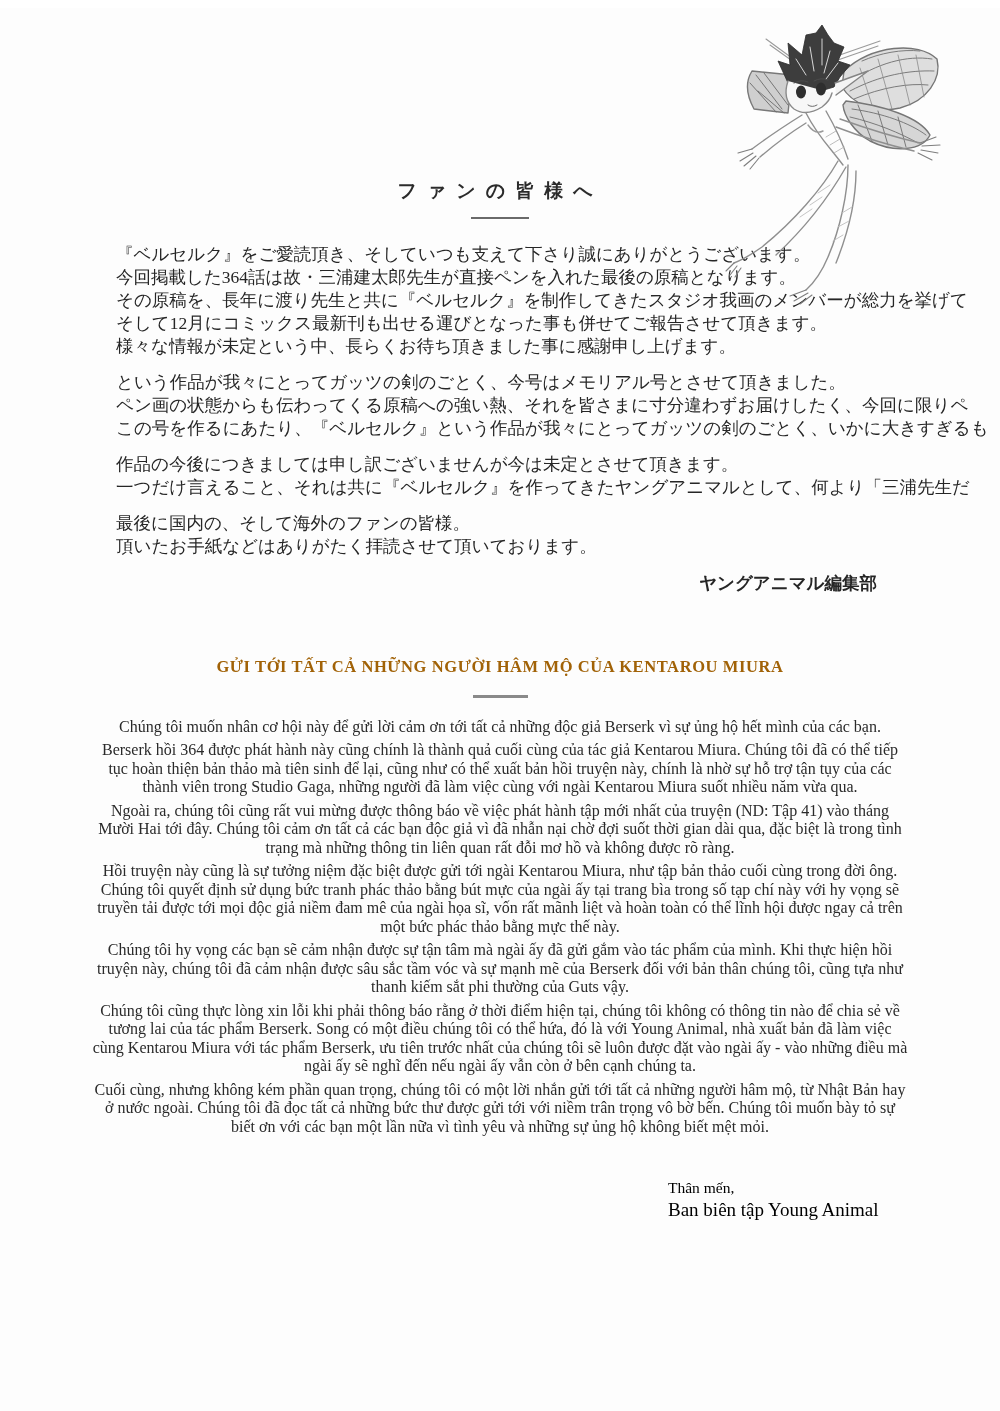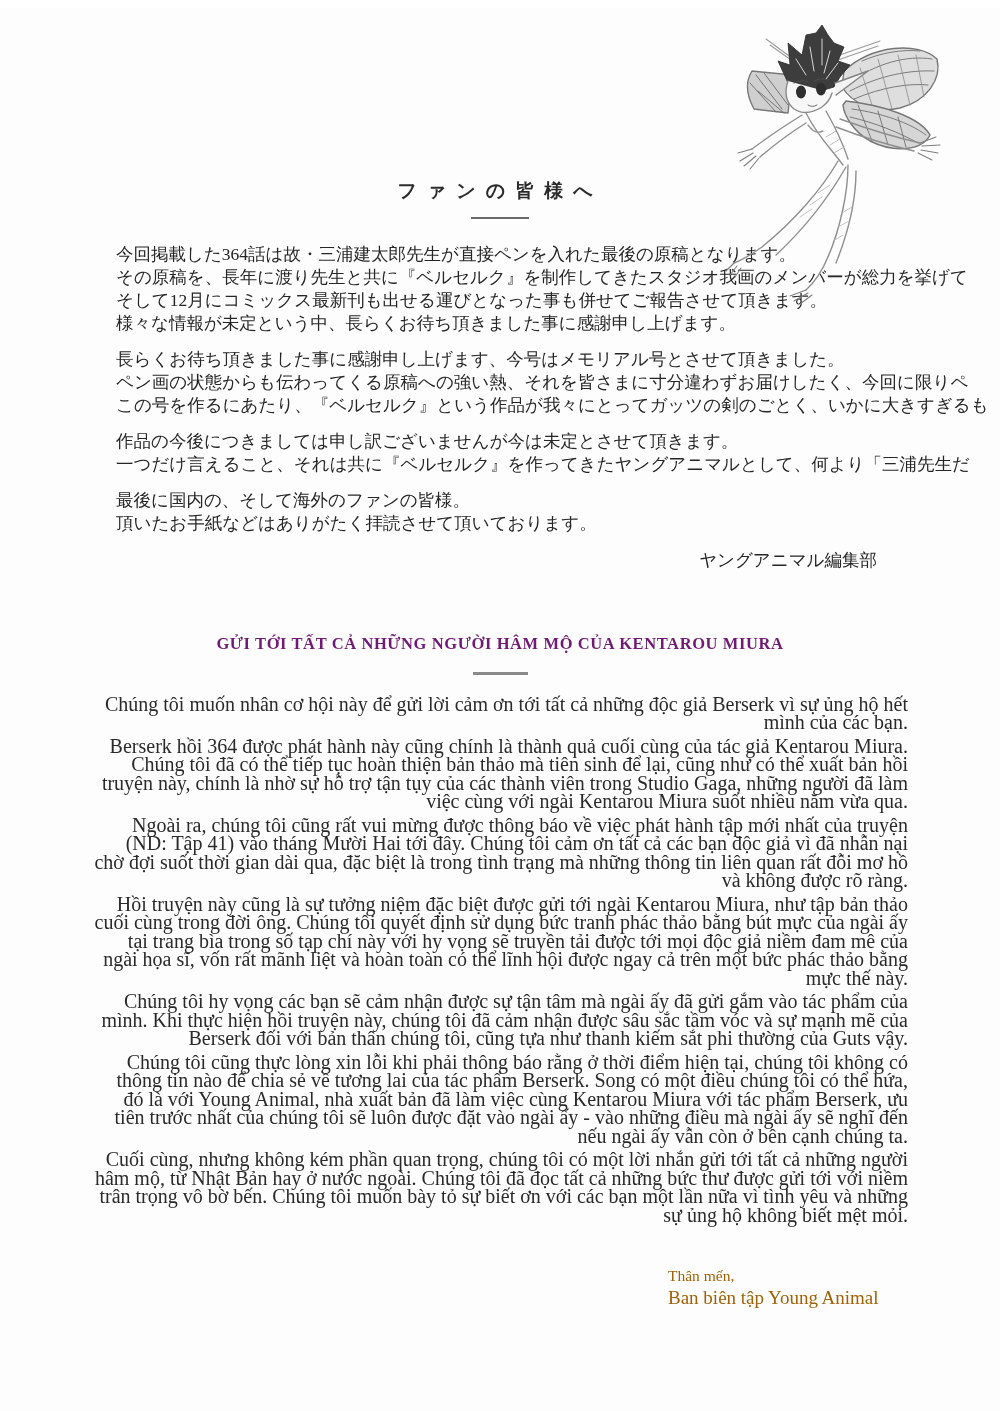--- a/index.html
+++ b/index.html
@@ -47,50 +47,51 @@
     color: #262626;
   }
   .jp-par { margin-bottom: 13px; }
   .jp-line { line-height: 23px; white-space: nowrap; }
   .jp-signature {
     margin: 14px 18px 0 0;
     text-align: right;
     font-size: 17.5px;
     line-height: 23px;
     color: #262626;
+    font-weight: bold;
   }
 
   
   .vn-title {
     margin-top: 62px;
     text-align: center;
     font-size: 16.5px;
     font-weight: bold;
     letter-spacing: 0.6px;
-    color: #701a75;
+    color: #a16207;
   }
   .vn-divider {
     width: 55px;
     height: 2.5px;
     background: #8a8a8a;
     margin: 18px auto 0 auto;
   }
   .vn-body {
     width: 816px;
     margin: 20px auto 0 auto;
-    font-size: 20px;
+    font-size: 16px;
     color: #2a2a2a;
-    text-align: right;
+    text-align: center;
   }
   .vn-par { line-height: 18.5px; margin-bottom: 5px; }
 
   .vn-closing {
     margin: 42px 0 0 668px;
     text-align: left;
-    color: #a16207;
+    color: #000000;
   }
   .closing-salute { font-size: 15.5px; line-height: 20px; }
   .closing-signature { font-size: 19px; line-height: 24px; }
 </style>
 </head>
 <body>
 
 <div class="page">
 
   <div class="fairy-wrap">
@@ -146,27 +147,28 @@
       </g>
     </svg>
   </div>
 
   <div>
     <div class="jp-title">ファンの皆様へ</div>
     <div class="divider"></div>
 
     <div class="jp-body">
       <div class="jp-par">
+        <div class="jp-line">『ベルセルク』をご愛読頂き、そしていつも支えて下さり誠にありがとうございます。</div>
         <div class="jp-line">今回掲載した364話は故・三浦建太郎先生が直接ペンを入れた最後の原稿となります。</div>
         <div class="jp-line">その原稿を、長年に渡り先生と共に『ベルセルク』を制作してきたスタジオ我画のメンバーが総力を挙げて</div>
         <div class="jp-line">そして12月にコミックス最新刊も出せる運びとなった事も併せてご報告させて頂きます。</div>
         <div class="jp-line">様々な情報が未定という中、長らくお待ち頂きました事に感謝申し上げます。</div>
       </div>
       <div class="jp-par">
-        <div class="jp-line">長らくお待ち頂きました事に感謝申し上げます、今号はメモリアル号とさせて頂きました。</div>
+        <div class="jp-line">という作品が我々にとってガッツの剣のごとく、今号はメモリアル号とさせて頂きました。</div>
         <div class="jp-line">ペン画の状態からも伝わってくる原稿への強い熱、それを皆さまに寸分違わずお届けしたく、今回に限りペ</div>
         <div class="jp-line">この号を作るにあたり、『ベルセルク』という作品が我々にとってガッツの剣のごとく、いかに大きすぎるも</div>
       </div>
       <div class="jp-par">
         <div class="jp-line">作品の今後につきましては申し訳ございませんが今は未定とさせて頂きます。</div>
         <div class="jp-line">一つだけ言えること、それは共に『ベルセルク』を作ってきたヤングアニマルとして、何より「三浦先生だ</div>
       </div>
       <div class="jp-par">
         <div class="jp-line">最後に国内の、そして海外のファンの皆様。</div>
         <div class="jp-line">頂いたお手紙などはありがたく拝読させて頂いております。</div>

